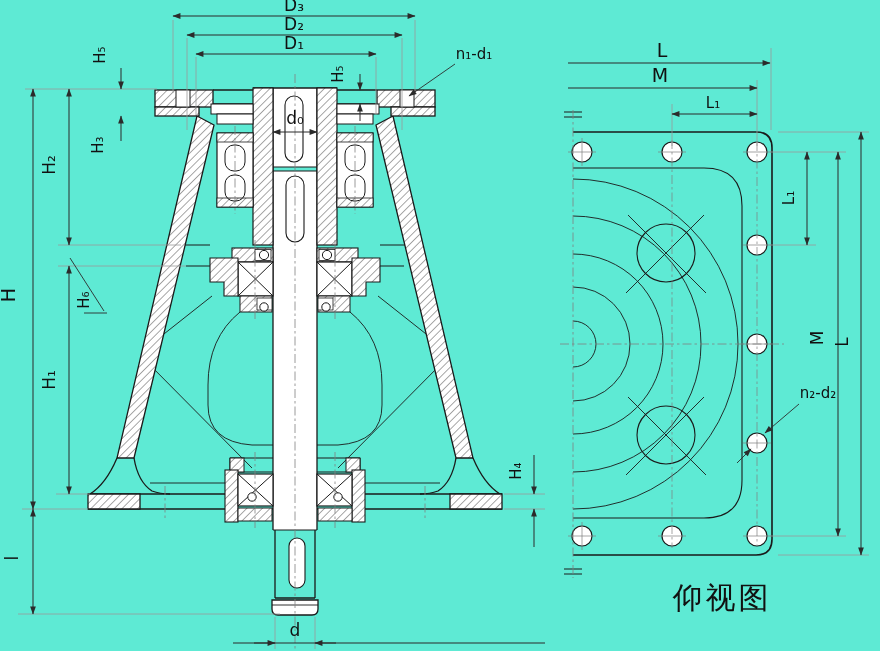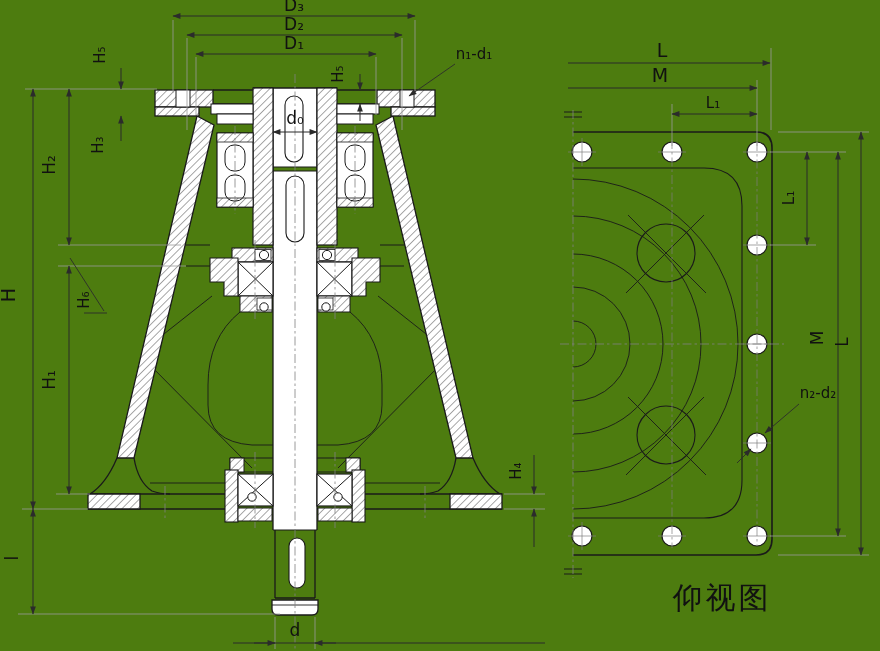--- a/index.html
+++ b/index.html
@@ -1,16 +1,16 @@
 <!DOCTYPE html>
 <html><head>
 <meta charset="utf-8">
 <style>
   html,body{margin:0;padding:0;background:#fff;}
-  #stage{width:880px;height:651px;background:#4d7c0f;position:relative;overflow:hidden;}
+  #stage{width:880px;height:651px;background:#5eead4;position:relative;overflow:hidden;}
   svg{display:block;}
   text{font-family:"DejaVu Sans", sans-serif; fill:#111;}
   .dimtxt{font-size:15px;}
   .dimtxt-lg{font-size:17px;}
   .dimtxt-xl{font-size:19px;}
   .caption{font-size:30px; letter-spacing:3px;}
 </style>
 </head>
 <body>
 

